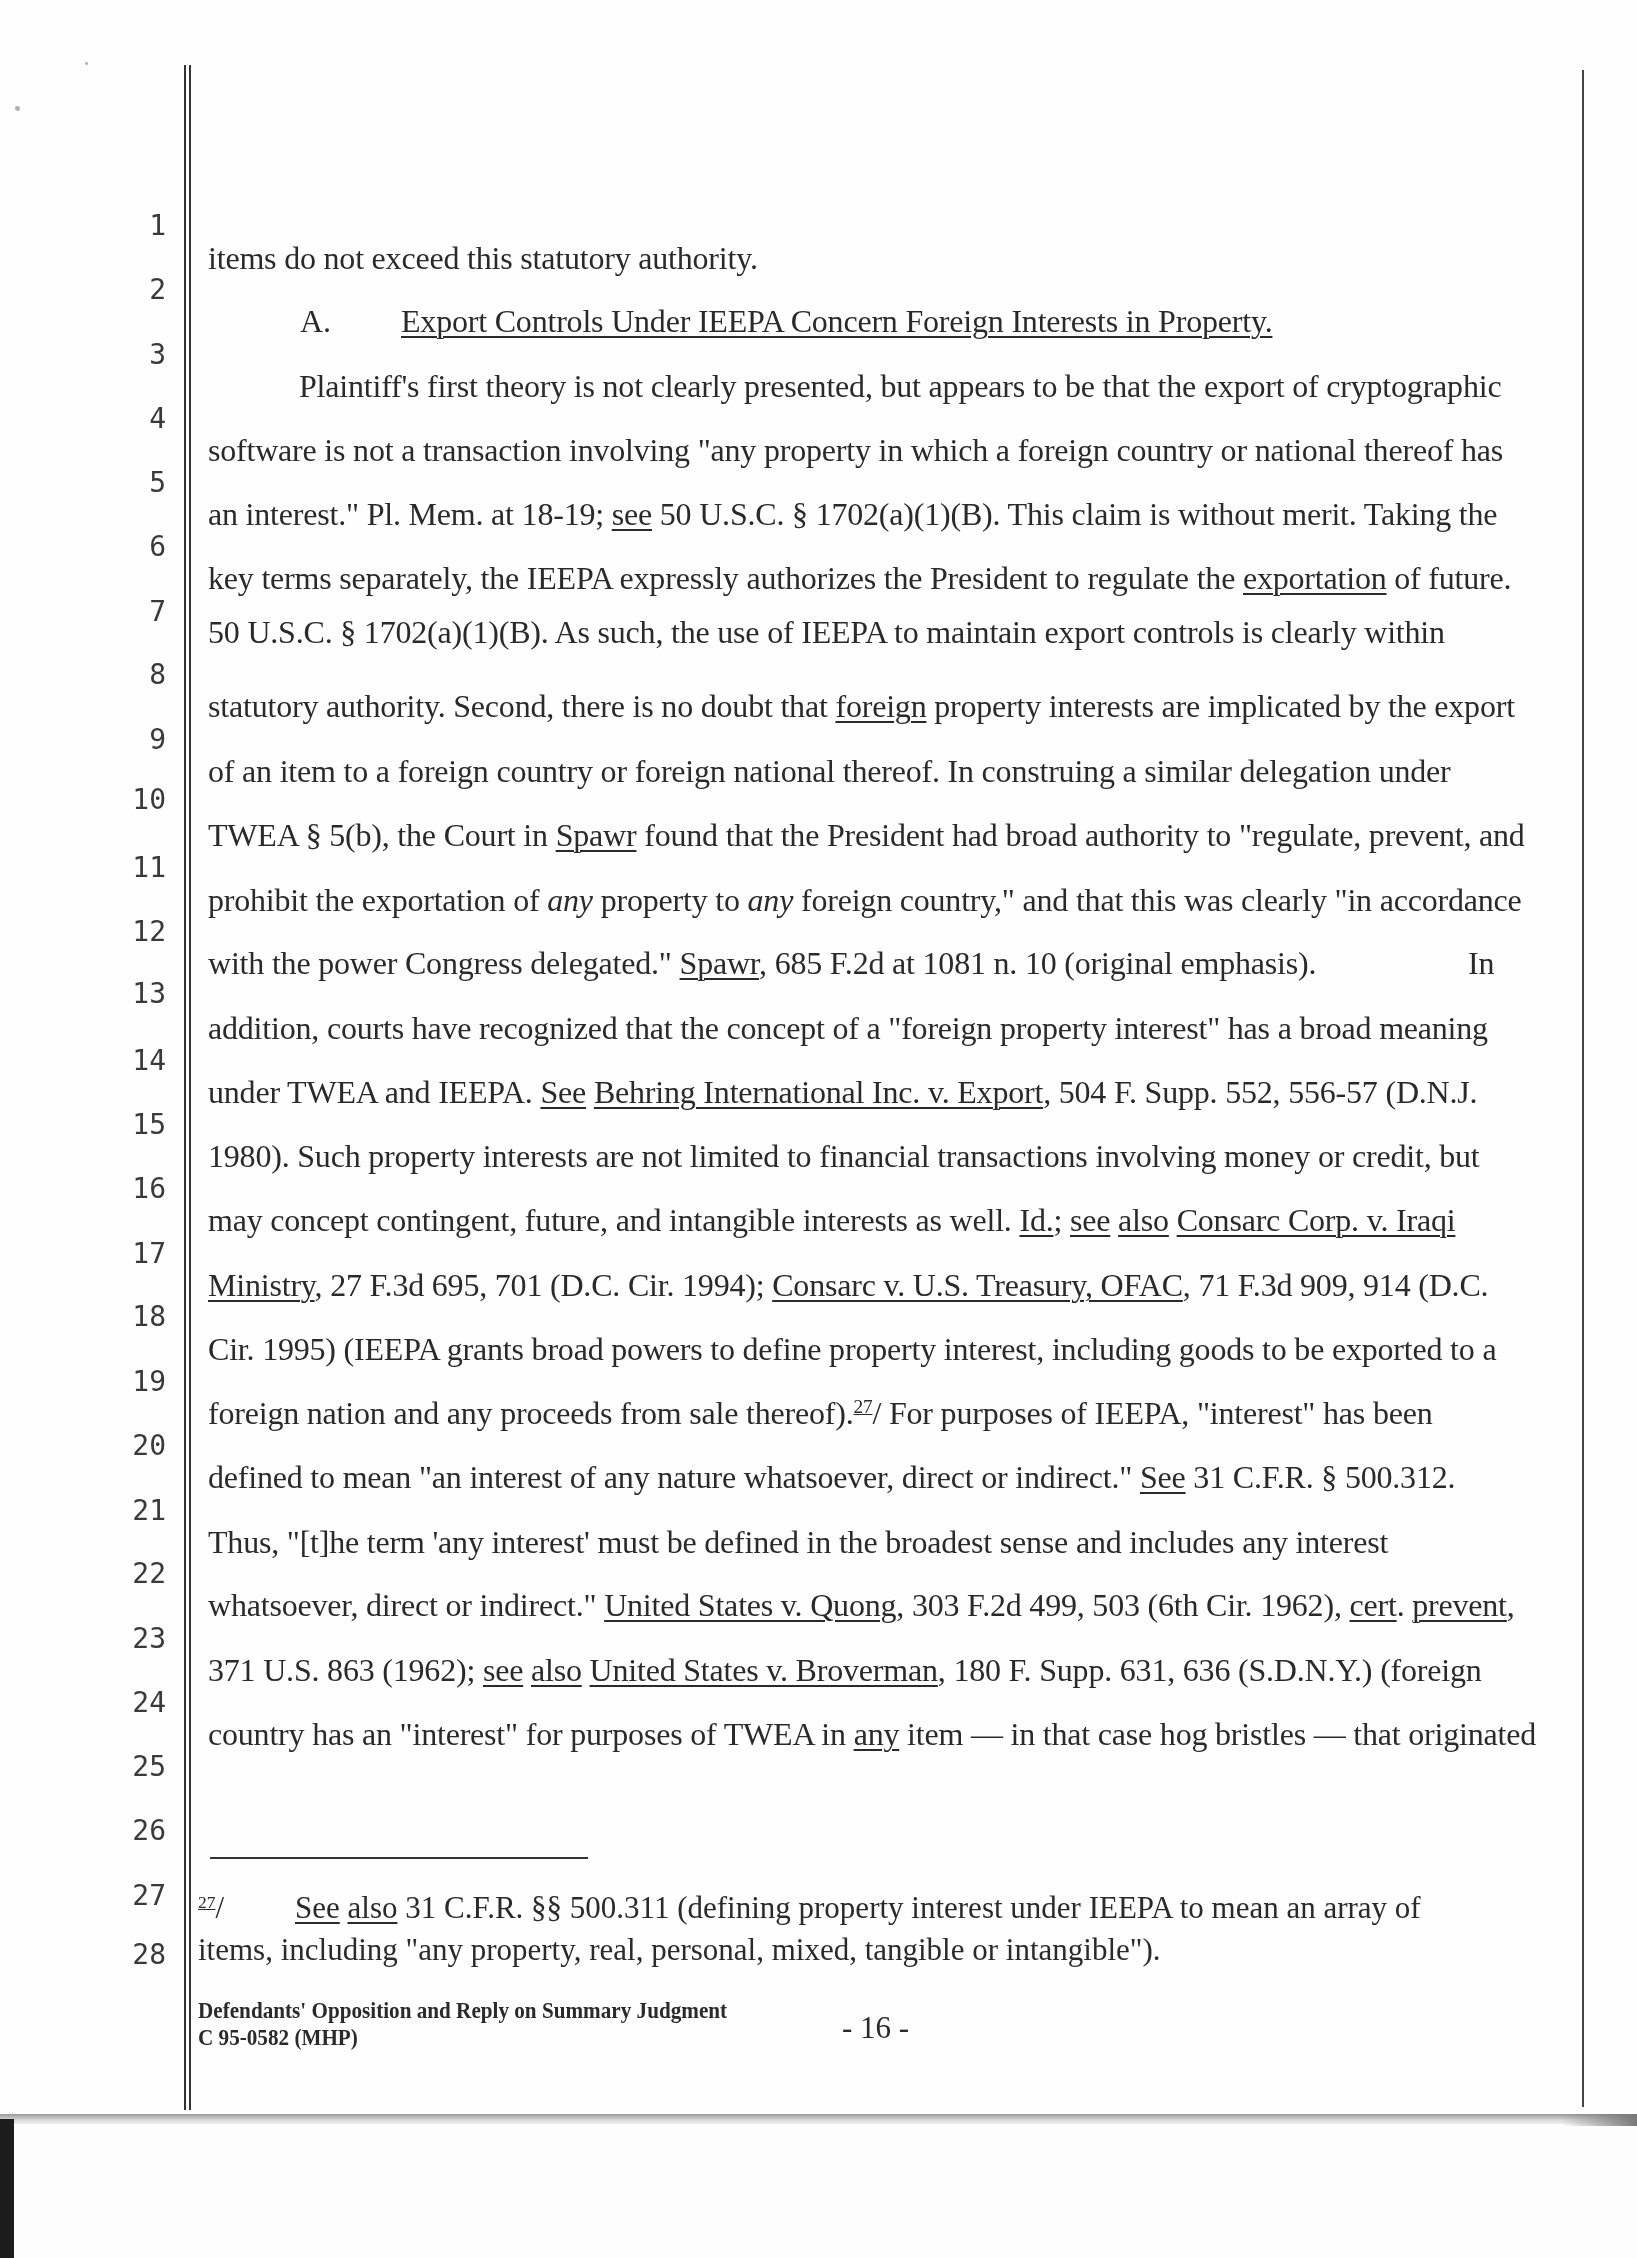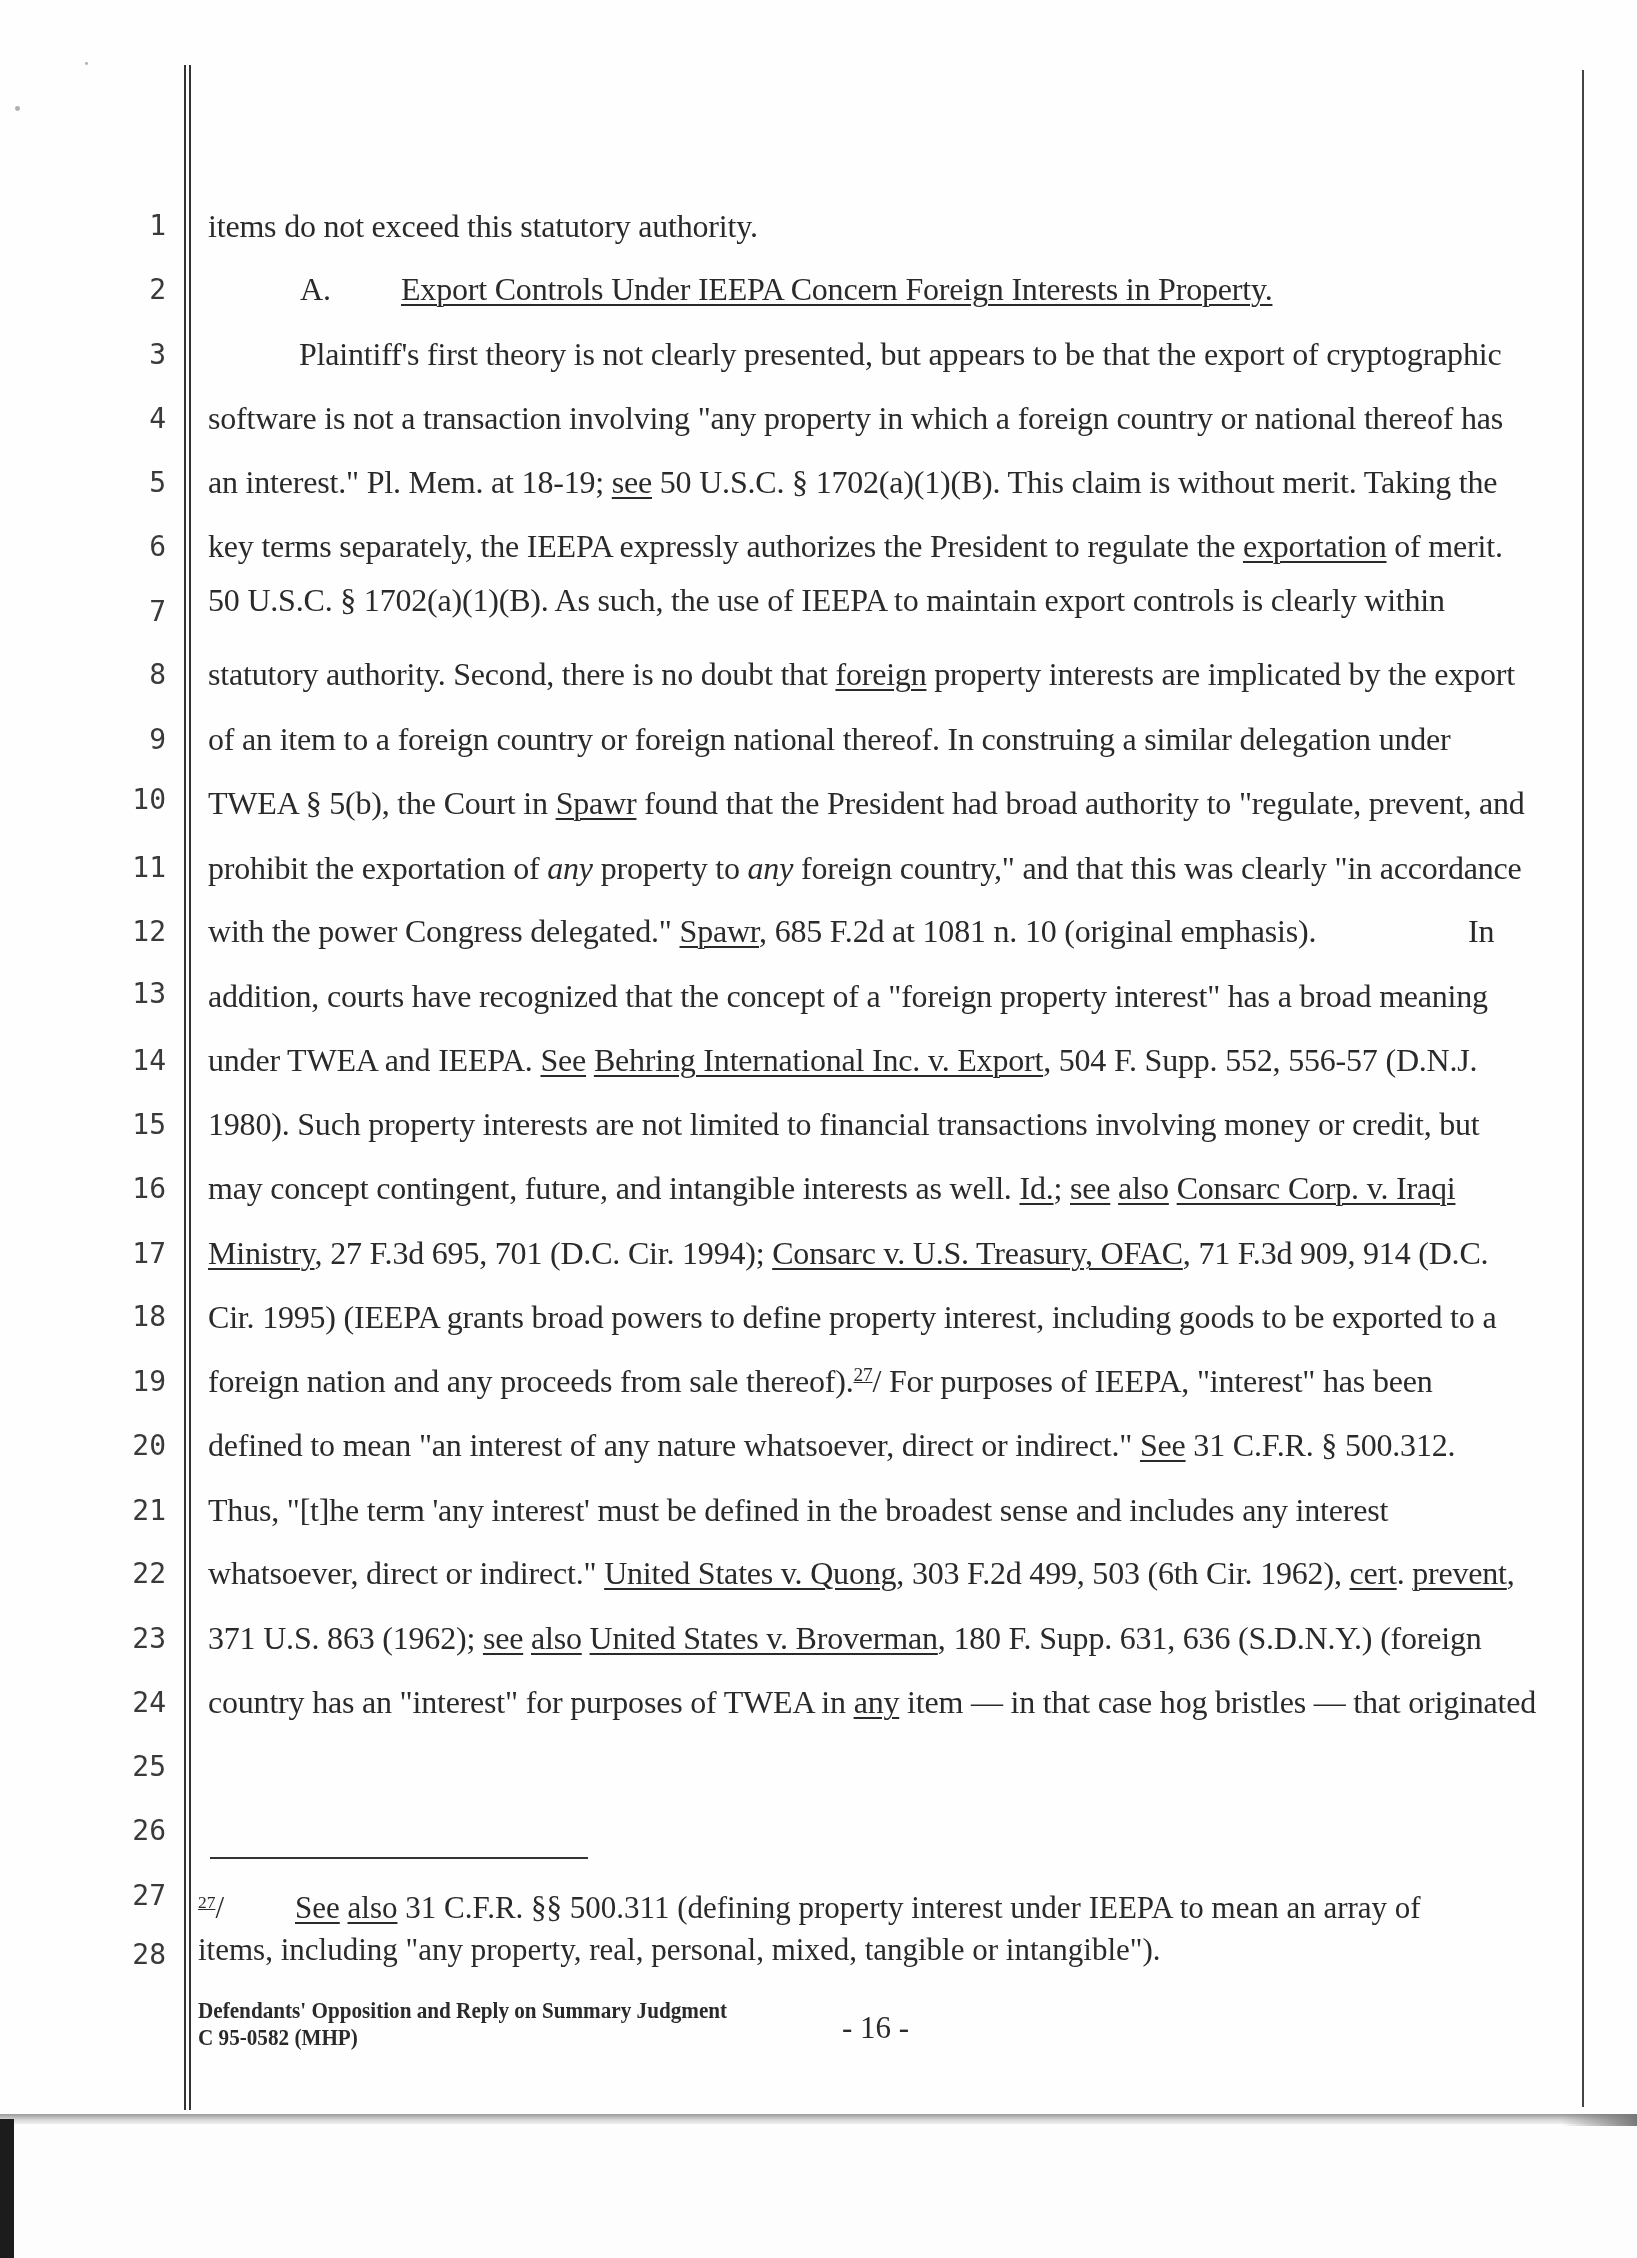--- a/index.html
+++ b/index.html
@@ -12,21 +12,21 @@
   .page { position:absolute; left:0; top:0; width:1638px; height:2119px; background:#fefefe; }
   .margin-double { position:absolute; left:184px; top:65px; width:2.9px; height:2045px; border-left:2.4px solid #333; border-right:2.4px solid #333; }
   .margin-right { position:absolute; left:1582px; top:70px; width:0; height:2037px; border-left:2.4px solid #444; }
   .lnum {
     position:absolute; width:58px; left:108px; text-align:right;
     font-family:"DejaVu Sans Mono", "Liberation Mono", monospace;
     font-size:28px; color:#3a3a3a; line-height:1;
   }
   .line {
     position:absolute; left:208px; width:1352px; white-space:nowrap;
-    font-size:32px; line-height:1; letter-spacing:-0.2px;
+    font-size:32px; line-height:1; letter-spacing:-0.2px;margin-top:32px;
   }
   u { text-decoration:underline; text-underline-offset:3.9px; text-decoration-thickness:1.9px; }
   sup.fn { font-size:19.3px; text-decoration:underline; vertical-align:10.6px; }
   .fn-rule { position:absolute; left:210px; top:1857px; width:378px; height:0; border-top:2.4px solid #333; }
   .footnote { position:absolute; left:198px; font-size:31px; line-height:1; white-space:nowrap; }
   .footer-title { position:absolute; left:198px; top:1998px; font-size:23px; font-weight:bold; white-space:nowrap; transform:scaleX(0.92); transform-origin:left; }
   .footer-case { position:absolute; left:198px; top:2025px; font-size:23px; font-weight:bold; white-space:nowrap; transform:scaleX(0.92); transform-origin:left; }
   .page-num { position:absolute; left:842px; top:2010px; font-size:31px; white-space:nowrap; }
   .bottom-edge { position:absolute; left:0; top:2114px; width:1638px; height:9.7px;
     background:linear-gradient(to bottom, #9a9a9a, #d8d8d8 60%, #f0f0f0); }
@@ -78,21 +78,21 @@
     <div class="line" style="top:210px"><span>items do not exceed this statutory authority.</span></div>
 
     <div class="line" style="top:273px">
       <span style="position:absolute;left:92px">A.</span>
       <u style="position:absolute;left:193px">Export Controls Under IEEPA Concern Foreign Interests in Property.</u>
     </div>
 
     <div class="line" style="top:338px;left:299px;width:1260px"><span>Plaintiff's first theory is not clearly presented, but appears to be that the export of cryptographic</span></div>
     <div class="line" style="top:402px"><span>software is not a transaction involving "any property in which a foreign country or national thereof has</span></div>
     <div class="line" style="top:466px"><span>an interest."  Pl. Mem. at 18-19; </span><u>see</u><span> 50 U.S.C. § 1702(a)(1)(B).  This claim is without merit.  Taking the</span></div>
-    <div class="line" style="top:530px"><span>key terms separately, the IEEPA expressly authorizes the President to regulate the </span><u>exportation</u><span> of merit.</span></div>
+    <div class="line" style="top:530px"><span>key terms separately, the IEEPA expressly authorizes the President to regulate the </span><u>exportation</u><span> of future.</span></div>
     <div class="line" style="top:584px"><span>50 U.S.C. § 1702(a)(1)(B).  As such, the use of IEEPA to maintain export controls is clearly within</span></div>
     <div class="line" style="top:658px"><span>statutory authority.   Second, there is no doubt that </span><u>foreign</u><span> property interests are implicated by the export</span></div>
     <div class="line" style="top:723px"><span>of an item to a foreign country or foreign national thereof.  In construing a similar delegation under</span></div>
     <div class="line" style="top:787px"><span>TWEA § 5(b), the Court in </span><u>Spawr</u><span> found that the President had broad authority to "regulate, prevent, and</span></div>
     <div class="line" style="top:852px"><span>prohibit the exportation of </span><i>any</i><span> property to </span><i>any</i><span> foreign country," and that this was clearly "in accordance</span></div>
     <div class="line" style="top:915px"><span>with the power Congress delegated."  </span><u>Spawr</u><span>, 685 F.2d at 1081 n. 10 (original emphasis).</span><span style="position:absolute;left:1260px">In</span></div>
     <div class="line" style="top:980px"><span>addition, courts have recognized that the concept of a "foreign property interest" has a broad meaning</span></div>
     <div class="line" style="top:1044px"><span>under TWEA and IEEPA.  </span><u>See</u> <u>Behring International Inc. v. Export</u><span>, 504 F. Supp. 552, 556-57 (D.N.J.</span></div>
     <div class="line" style="top:1108px"><span>1980).  Such property interests are not limited to financial transactions involving money or credit, but</span></div>
     <div class="line" style="top:1172px"><span>may concept contingent, future,  and intangible interests as well.  </span><u>Id.</u><span>; </span><u>see</u> <u>also</u> <u>Consarc Corp. v. Iraqi</u></div>

